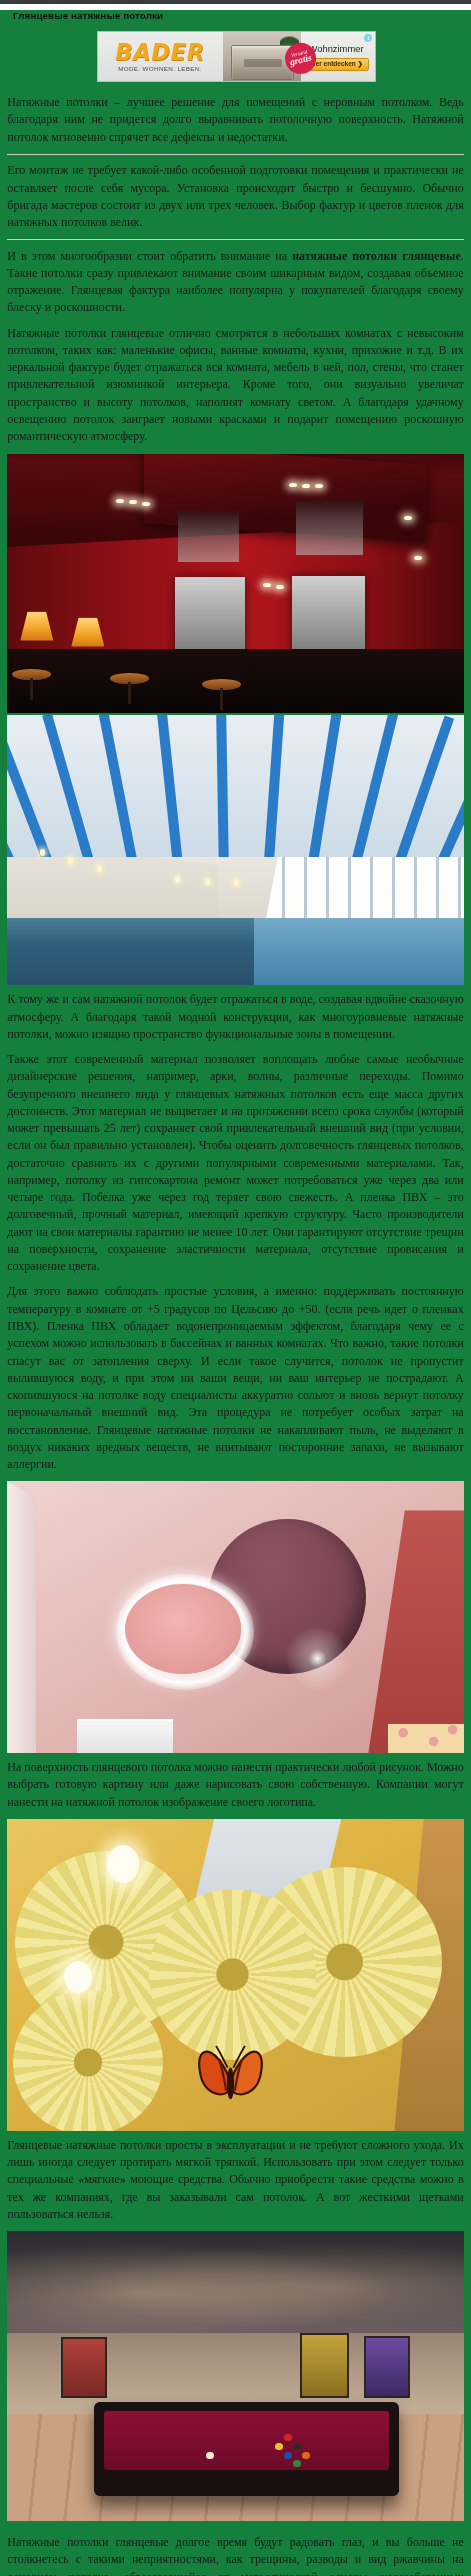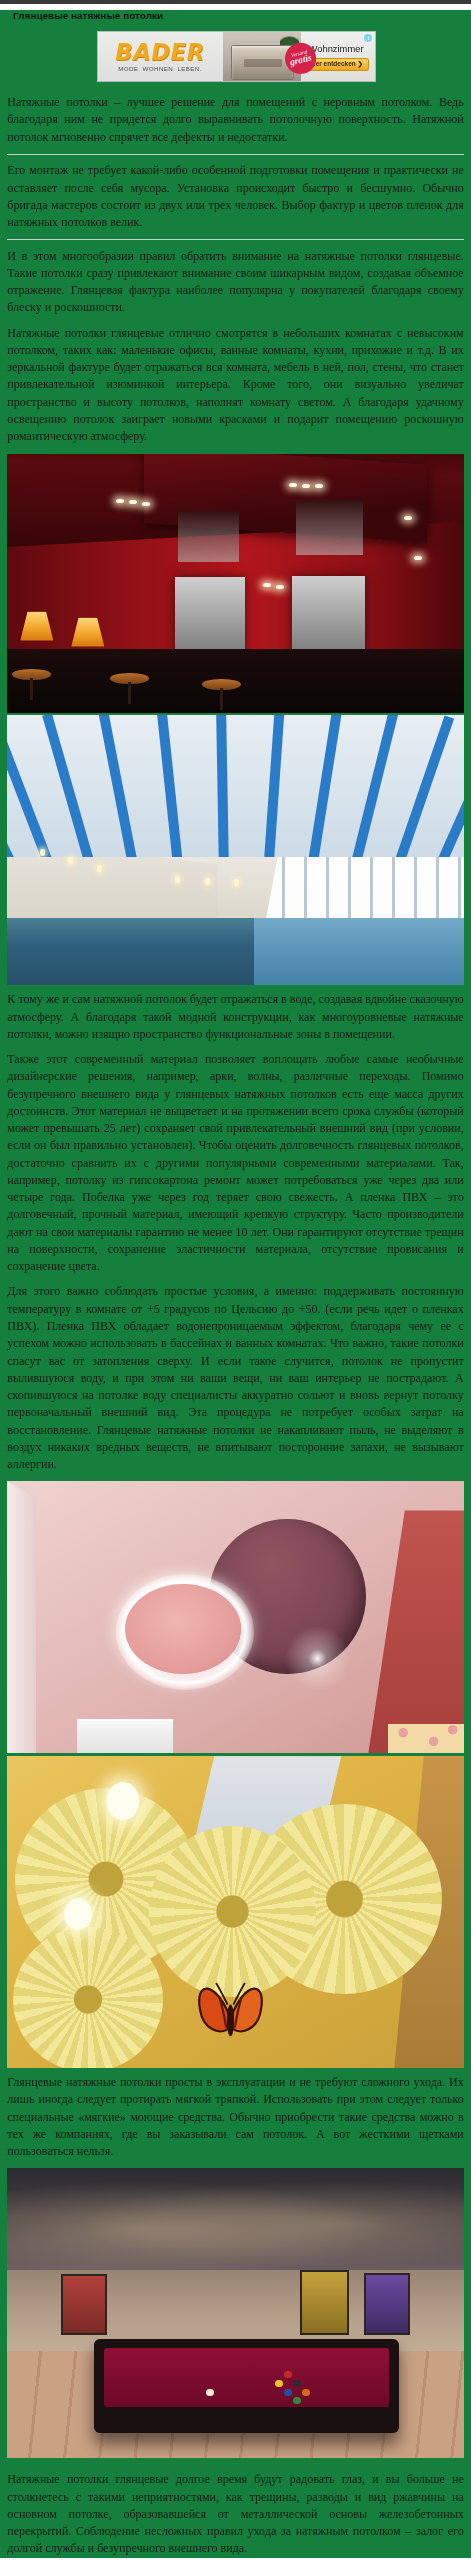--- a/index.html
+++ b/index.html
@@ -183,21 +183,21 @@
 
   
   .para {
     font-size: 12px;
     line-height: 1.44;
     text-align: justify;
     margin: 0 0 8px 0;
     color: #171717;
     hyphens: none;
   }
-  .para b { font-weight: normal; }
+  .para b { font-weight: bold; }
 
   .hr {
     border: 0;
     border-top: 0.7px solid #cfcfcf;
     margin: 1.5px 0 7.3px 0;
   }
 
   
   figure.photo {
     margin: 0 0 2.9px 0;
@@ -501,21 +501,21 @@
         <div class="ad-info">i</div>
       </div>
     </div>
 
     <p class="para">Натяжные потолки – лучшее решение для помещений с неровным потолком. Ведь благодаря ним не придется долго выравнивать потолочную поверхность. Натяжной потолок мгновенно спрячет все дефекты и недостатки.</p>
     <hr class="hr">
 
     <p class="para">Его монтаж не требует какой-либо особенной подготовки помещения и практически не оставляет после себя мусора. Установка происходит быстро и бесшумно. Обычно бригада мастеров состоит из двух или трех человек. Выбор фактур и цветов пленок для натяжных потолков велик.</p>
     <hr class="hr">
 
-    <p class="para"><span>И в этом многообразии правил обратить внимание на </span><b>натяжные потолки глянцевые</b><span>. Такие потолки сразу привлекают внимание своим шикарным видом, создавая объемное отражение. Глянцевая фактура наиболее популярна у покупателей благодаря своему блеску и роскошности.</span></p>
+    <p class="para"><span>И в этом многообразии стоит обратить внимание на </span><b>натяжные потолки глянцевые</b><span>. Такие потолки сразу привлекают внимание своим шикарным видом, создавая объемное отражение. Глянцевая фактура наиболее популярна у покупателей благодаря своему блеску и роскошности.</span></p>
 
     <p class="para">Натяжные потолки глянцевые отлично смотрятся в небольших комнатах с невысоким потолком, таких как: маленькие офисы, ванные комнаты, кухни, прихожие и т.д. В их зеркальной фактуре будет отражаться вся комната, мебель в ней, пол, стены, что станет привлекательной изюминкой интерьера. Кроме того, они визуально увеличат пространство и высоту потолков, наполнят комнату светом. А благодаря удачному освещению потолок заиграет новыми красками и подарит помещению роскошную романтическую атмосферу.</p>
 
   </div>
 
   <figure class="photo ph-bar" style="margin-left:7.3px;">
     <div class="inner">
       <div class="wallred"></div>
       <div class="ceiling"></div>
       <div class="ceilpanel"></div>
@@ -586,20 +586,23 @@
       <div class="ellipse-dark"></div>
       <div class="glow"></div>
       <div class="ellipse-light"></div>
       <div class="chandelier"></div>
       <div class="cornice"></div>
       <div class="window"></div>
       <div class="wallpaper"></div>
     </div>
   </figure>
 
+  <div class="content-wrap">
+    <p class="para" style="margin-top:5.8px;">На поверхность глянцевого потолка можно нанести практически любой рисунок. Можно выбрать готовую картину или даже нарисовать свою собственную. Компании могут нанести на натяжной потолок изображение своего логотипа.</p>
+  </div>
 
   <figure class="photo ph-flower" style="margin-left:7.3px;">
     <div class="inner">
       <div class="fbg"></div>
       <div class="skypatch"></div>
       <div class="wallright"></div>
       <div class="daisy d1"></div>
       <div class="daisy d2"></div>
       <div class="daisy d3"></div>
       <div class="daisy d4"></div>

